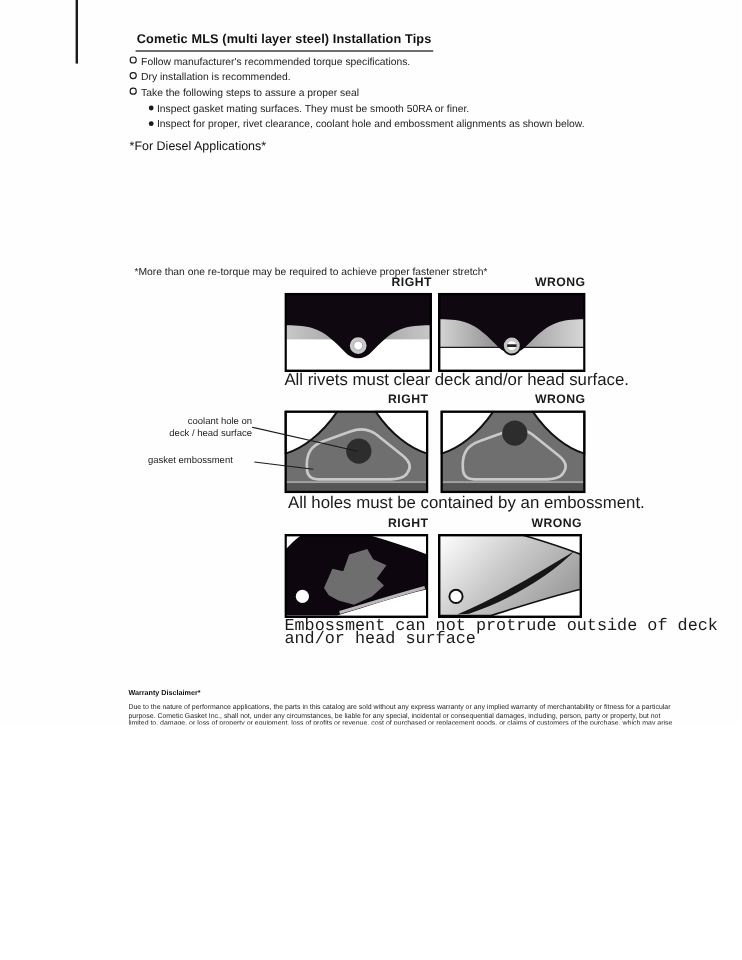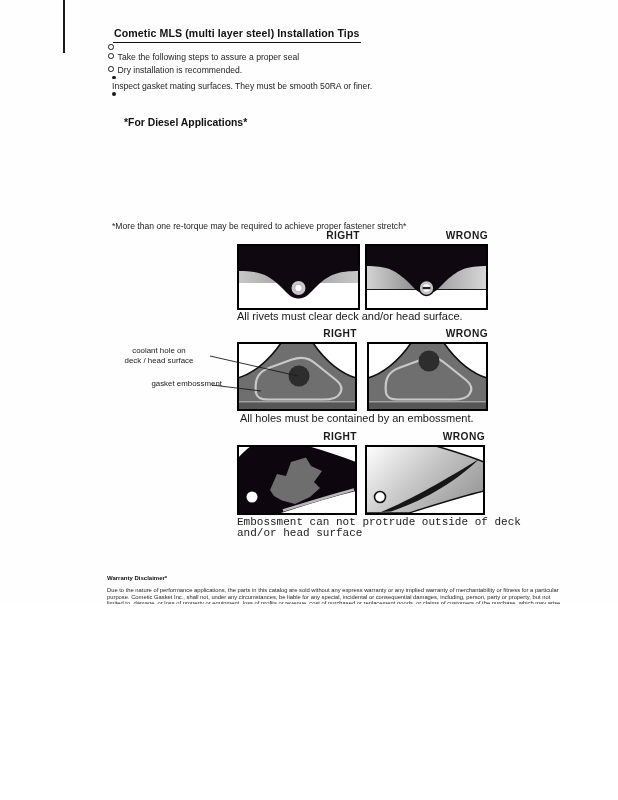--- a/index.html
+++ b/index.html
@@ -5,30 +5,30 @@
   html,body{margin:0;padding:0;background:#ffffff;}
   .page{position:relative;width:618px;height:604px;background:#fefefe;overflow:hidden;
         font-family:"Liberation Sans", sans-serif;color:#1c1c1c;}
   .reg-mark{position:absolute;left:63px;top:0;width:2px;height:53px;background:#1a1a1a;}
   .title{position:absolute;left:113px;top:27px;font-size:10.6px;font-weight:bold;color:#111;
          border-bottom:1.6px solid #111;padding:0 2px 2.5px 1px;letter-spacing:.1px;}
   .bullets{position:absolute;left:108px;top:45px;width:480px;font-size:8.6px;line-height:13px;}
   .b-row{display:flex;align-items:baseline;}
   .b-row .ring{width:3.6px;height:3.6px;border:1px solid #1c1c1c;border-radius:50%;
                flex:0 0 auto;margin-right:4px;position:relative;top:-1px;}
-  .b-row.sub{margin-left:4px;flex-direction:column;}
+  .b-row.sub{margin-left:16px;}
   .b-row .dot{width:3.8px;height:3.8px;background:#1c1c1c;border-radius:50%;
               flex:0 0 auto;margin-right:3px;position:relative;top:-1px;}
-  .diesel-h{position:absolute;left:124px;top:117px;font-size:10.4px;font-weight:bold;color:#111;}
+  .diesel-h{position:absolute;left:108px;top:117px;font-size:10.4px;font-weight:normal;color:#111;}
   .para{position:absolute;left:112px;width:490px;font-size:8.6px;line-height:13px;white-space:pre-line;}
   .p1{top:131px;} .p2{top:164px;} .note{top:220px;white-space:normal;}
   .fig-label{position:absolute;font-size:10.2px;font-weight:bold;letter-spacing:.4px;
              color:#1a1a1a;text-align:right;width:123px;}
   .fig-panel{position:absolute;display:block;}
-  .fig-caption{position:absolute;font-size:11px;color:#1a1a1a;white-space:pre-line;line-height:10.5px;}
+  .fig-caption{position:absolute;font-size:14px;color:#1a1a1a;white-space:pre-line;line-height:10.5px;}
   .callout{position:absolute;font-size:7.9px;line-height:9.5px;text-align:right;width:102px;
            white-space:pre-line;color:#1a1a1a;}
   .connectors{position:absolute;left:110px;top:340px;z-index:5;pointer-events:none;}
   .disclaimer{position:absolute;left:107px;top:575px;width:460px;font-size:5.8px;
               line-height:6.3px;color:#262626;}
   .disclaimer h3{margin:0 0 6px 0;font-size:6px;font-weight:bold;color:#111;}
   .disclaimer p{margin:0 0 7px 0;white-space:pre-line;}
   .footer-code{position:absolute;left:389px;top:761px;font-size:12.5px;color:#2e2e2e;letter-spacing:.3px;font-family:Liberation Serif, serif;}
 </style>
 </head>
@@ -36,35 +36,37 @@
 
 <div class="page">
 
   <div class="reg-mark"></div>
 
   <div class="title">Cometic MLS (multi layer steel) Installation Tips</div>
 
   <div class="bullets">
     <div class="b-row">
       <span class="ring"></span>
+      <span>Follow manufacturer's recommended torque specifications.</span>
+    </div>
+    <div class="b-row">
+      <span class="ring"></span>
+      <span>Dry installation is recommended.</span>
     </div>
     <div class="b-row">
       <span class="ring"></span>
       <span>Take the following steps to assure a proper seal</span>
-    </div>
-    <div class="b-row">
-      <span class="ring"></span>
-      <span>Dry installation is recommended.</span>
     </div>
     <div class="b-row sub">
       <span class="dot"></span>
       <span>Inspect gasket mating surfaces.  They must be smooth 50RA or finer.</span>
     </div>
     <div class="b-row sub">
       <span class="dot"></span>
+      <span>Inspect for proper, rivet clearance, coolant hole and embossment alignments as shown below.</span>
     </div>
   </div>
 
   <div class="diesel-h">*For Diesel Applications*</div>
   <div class="para note">*More than one re-torque may be required to achieve proper fastener stretch*</div>
 
   <div class="fig-label" style="left:237px;top:230px;">RIGHT</div>
   <div class="fig-label" style="left:365px;top:230px;">WRONG</div>
 
   <svg class="fig-panel" style="left:237px;top:244px;" width="123" height="66" viewBox="0 0 123 66">
@@ -102,23 +104,23 @@
     <circle cx="61.5" cy="44" r="3.7" fill="#ffffff"></circle>
     <rect x="57.6" y="42.9" width="7.8" height="2.3" fill="#222222"></rect>
     <rect x="1" y="1" width="121" height="64" fill="none" stroke="#000000" stroke-width="2"></rect>
   </svg>
 
   <div class="fig-caption" style="left:237px;top:311px;">All rivets must clear deck and/or head surface.</div>
 
   <div class="fig-label" style="left:237px;top:328px;width:120px;">RIGHT</div>
   <div class="fig-label" style="left:367px;top:328px;width:121px;">WRONG</div>
 
-  <div class="callout" style="left:108px;top:346px;text-align:center;">coolant hole on
+  <div class="callout" style="left:108px;top:346px;">coolant hole on
 deck / head surface</div>
-  <div class="callout" style="left:120px;top:379px;text-align:right;">gasket embossment</div>
+  <div class="callout" style="left:92px;top:379px;text-align:right;">gasket embossment</div>
 
   <svg class="fig-panel" style="left:237px;top:342px;" width="120" height="69" viewBox="0 0 120 69">
     <rect x="0" y="0" width="120" height="69" fill="#6f6f6f"></rect>
     <path d="M1,1 L44,1 C31,20 15,32 1,36 Z" fill="#ffffff" stroke="#111111" stroke-width="1.6"></path>
     <path d="M76,1 L119,1 L119,36 C105,32 89,20 76,1 Z" fill="#ffffff" stroke="#111111" stroke-width="1.6"></path>
     <rect x="1" y="59" width="118" height="1.6" fill="#a3a3a3"></rect>
     <rect x="1" y="60.6" width="118" height="7.4" fill="#565656"></rect>
     <path d="M19,51 C17,35 23,29 33,25.5 L55,17.5 C65,14 73,16.5 79,22 L99,38 C105,43 105.5,48 102.5,52 C100,56.5 94,57.5 86,57.5 L31,57.5 C23,57.5 20,55.5 19,51 Z" fill="none" stroke="#c9c9c9" stroke-width="2.2"></path>
     <circle cx="62" cy="34" r="10.5" fill="#2d2d2d"></circle>
     <rect x="1" y="1" width="118" height="67" fill="none" stroke="#000000" stroke-width="2"></rect>

